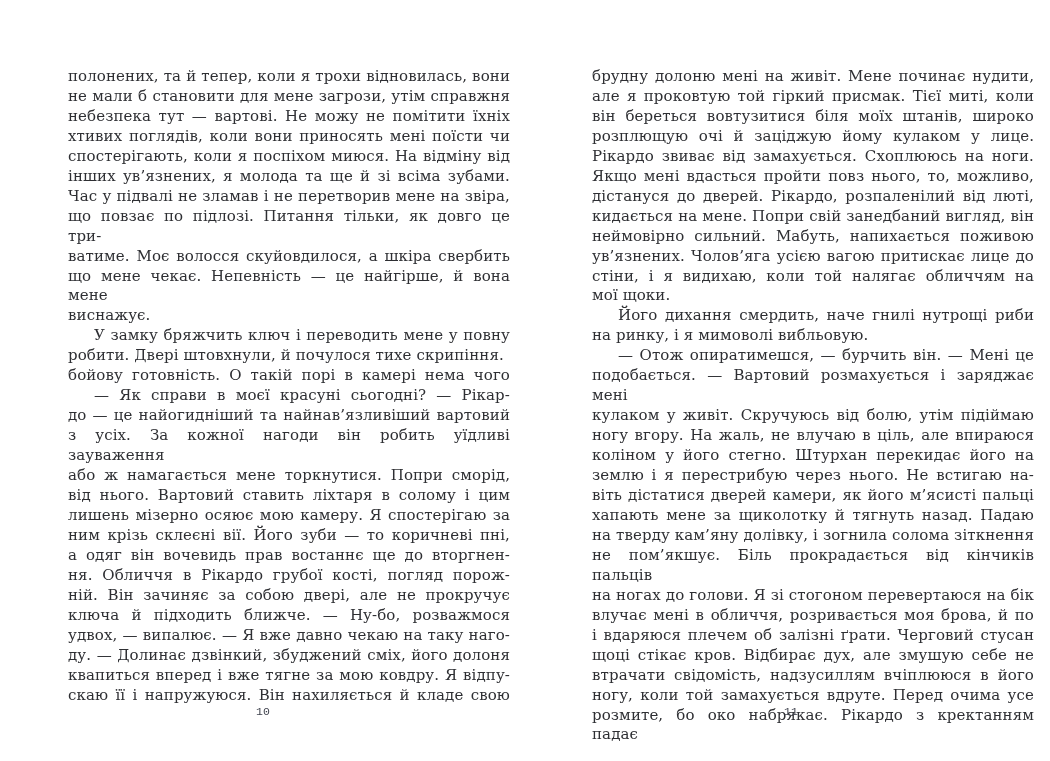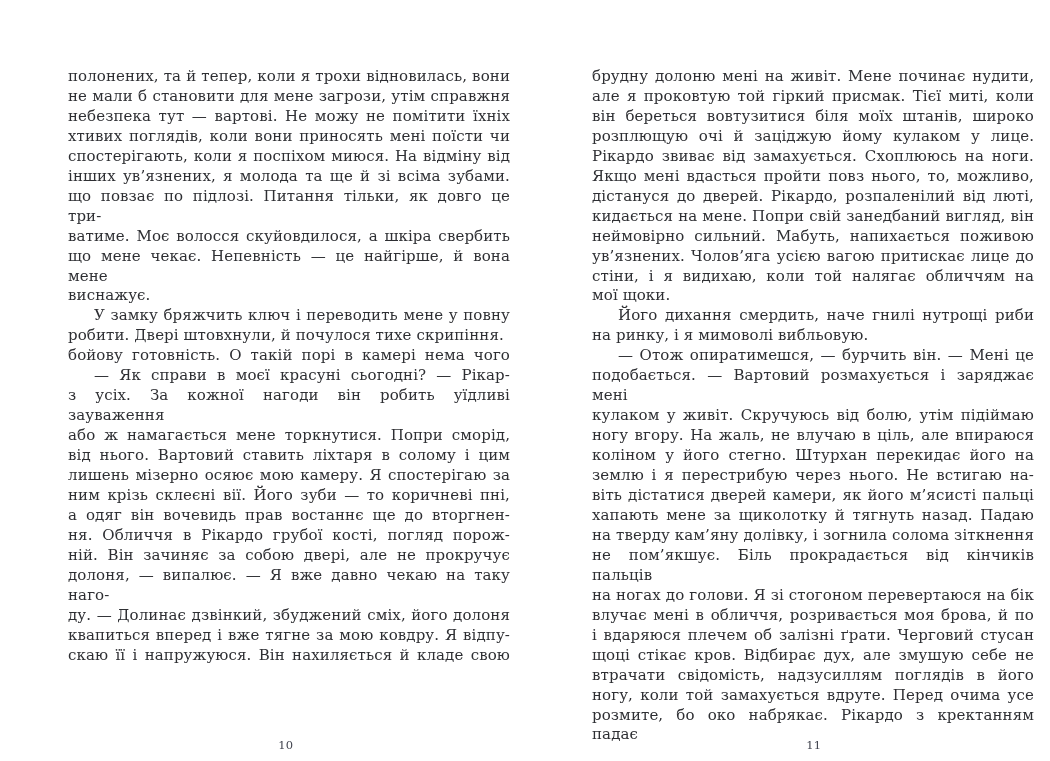--- a/index.html
+++ b/index.html
@@ -32,59 +32,63 @@
   .page-text.right { left: 592px; }
   .line {
     text-align: justify;
     text-align-last: justify;
     white-space: normal;
   }
   .line.end { text-align-last: left; }
   .line.indent { text-indent: 26px; }
   .pagenum {
     position: absolute;
-    top: 738px;
+    top: 704px;
     width: 60px;
-    text-align: right;
+    text-align: center;
     font-size: 11.5px;
     line-height: 15px;
     color: #40434e;
+    font-family: Liberation Mono, monospace;
   }
   .pagenum.left  { left: 233px; }
   .pagenum.right { left: 761px; }
 </style>
 </head>
 <body>
 
 <div class="spread">
 
   <div class="page-text left">
       <div class="line">полонених, та й тепер, коли я трохи відновилась, вони</div>
       <div class="line">не мали б становити для мене загрози, утім справжня</div>
       <div class="line">небезпека тут — вартові. Не можу не помітити їхніх</div>
       <div class="line">хтивих поглядів, коли вони приносять мені поїсти чи</div>
       <div class="line">спостерігають, коли я поспіхом миюся. На відміну від</div>
       <div class="line">інших ув’язнених, я молода та ще й зі всіма зубами.</div>
+      <div class="line">Час у підвалі не зламав і не перетворив мене на звіра,</div>
       <div class="line">що повзає по підлозі. Питання тільки, як довго це три-</div>
       <div class="line">ватиме. Моє волосся скуйовдилося, а шкіра свербить</div>
       <div class="line">що мене чекає. Непевність — це найгірше, й вона мене</div>
       <div class="line end">виснажує.</div>
       <div class="line indent">У замку бряжчить ключ і переводить мене у повну</div>
       <div class="line end">робити. Двері штовхнули, й почулося тихе скрипіння.</div>
       <div class="line">бойову готовність. О такій порі в камері нема чого</div>
       <div class="line indent">— Як справи в моєї красуні сьогодні? — Рікар-</div>
+      <div class="line">до — це найогидніший та найнав’язливіший вартовий</div>
       <div class="line">з усіх. За кожної нагоди він робить уїдливі зауваження</div>
       <div class="line">або ж намагається мене торкнутися. Попри сморід,</div>
       <div class="line">від нього. Вартовий ставить ліхтаря в солому і цим</div>
       <div class="line">лишень мізерно осяює мою камеру. Я спостерігаю за</div>
       <div class="line">ним крізь склеєні вії. Його зуби — то коричневі пні,</div>
       <div class="line">а одяг він вочевидь прав востаннє ще до вторгнен-</div>
       <div class="line">ня. Обличчя в Рікардо грубої кості, погляд порож-</div>
       <div class="line">ній. Він зачиняє за собою двері, але не прокручує</div>
-      <div class="line">долоня, — випалює. — Я вже давно чекаю на таку наго-</div>
+      <div class="line">ключа й підходить ближче. — Ну-бо, розважмося</div>
+      <div class="line">удвох, — випалює. — Я вже давно чекаю на таку наго-</div>
       <div class="line">ду. — Долинає дзвінкий, збуджений сміх, його долоня</div>
       <div class="line">квапиться вперед і вже тягне за мою ковдру. Я відпу-</div>
       <div class="line">скаю її і напружуюся. Він нахиляється й кладе свою</div>
     </div>
 
   <div class="page-text right">
       <div class="line">брудну долоню мені на живіт. Мене починає нудити,</div>
       <div class="line">але я проковтую той гіркий присмак. Тієї миті, коли</div>
       <div class="line">він береться вовтузитися біля моїх штанів, широко</div>
       <div class="line">розплющую очі й заціджую йому кулаком у лице.</div>
@@ -105,21 +109,21 @@
       <div class="line">коліном у його стегно. Штурхан перекидає його на</div>
       <div class="line">землю і я перестрибую через нього. Не встигаю на-</div>
       <div class="line">віть дістатися дверей камери, як його м’ясисті пальці</div>
       <div class="line">хапають мене за щиколотку й тягнуть назад. Падаю</div>
       <div class="line">на тверду кам’яну долівку, і зогнила солома зіткнення</div>
       <div class="line">не пом’якшує. Біль прокрадається від кінчиків пальців</div>
       <div class="line">на ногах до голови. Я зі стогоном перевертаюся на бік</div>
       <div class="line">влучає мені в обличчя, розривається моя брова, й по</div>
       <div class="line">і вдаряюся плечем об залізні ґрати. Черговий стусан</div>
       <div class="line">щоці стікає кров. Відбирає дух, але змушую себе не</div>
-      <div class="line">втрачати свідомість, надзусиллям поглядів в його</div>
+      <div class="line">втрачати свідомість, надзусиллям вчіплююся в його</div>
       <div class="line">ногу, коли той замахується вдруте. Перед очима усе</div>
       <div class="line">розмите, бо око набрякає. Рікардо з кректанням падає</div>
     </div>
 
   <div class="pagenum left">10</div>
 
   <div class="pagenum right">11</div>
 
 </div>
 

